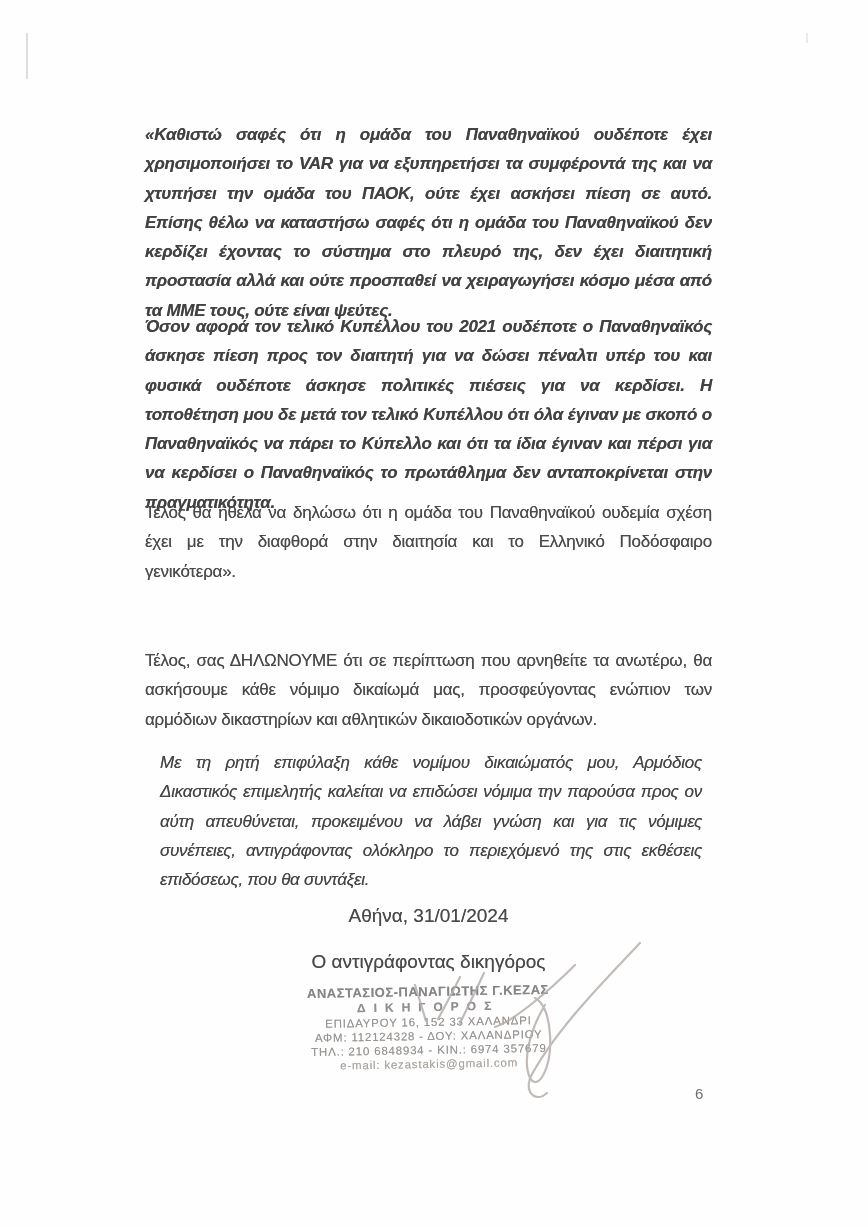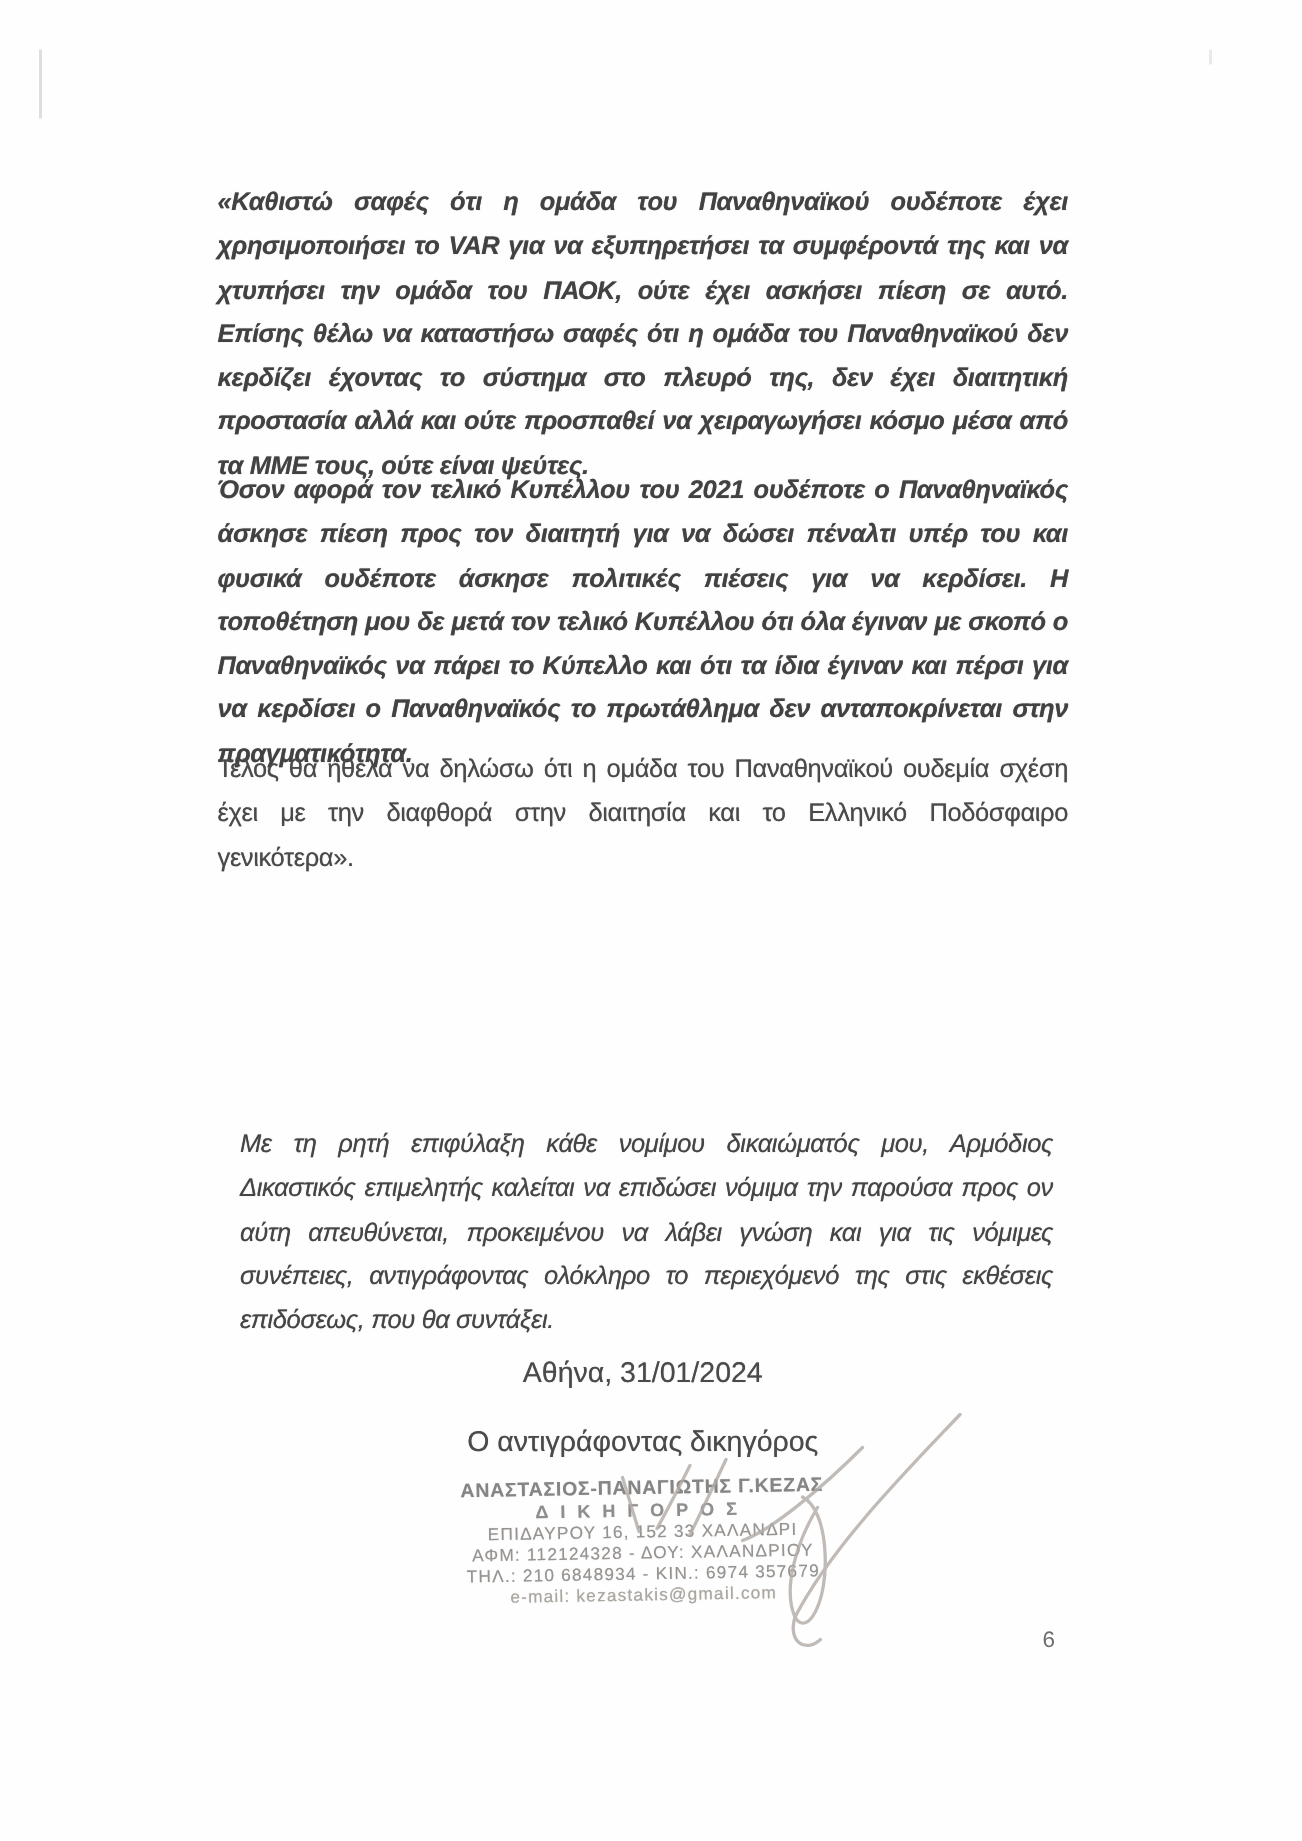--- a/index.html
+++ b/index.html
@@ -36,20 +36,21 @@
 
   <div class="artifact a1"></div>
   <div class="artifact a2"></div>
 
   <p class="para quote" style="top:120px">«Καθιστώ σαφές ότι η ομάδα του Παναθηναϊκού ουδέποτε έχει χρησιμοποιήσει το VAR για να εξυπηρετήσει τα συμφέροντά της και να χτυπήσει την ομάδα του ΠΑΟΚ, ούτε έχει ασκήσει πίεση σε αυτό. Επίσης θέλω να καταστήσω σαφές ότι η ομάδα του Παναθηναϊκού δεν κερδίζει έχοντας το σύστημα στο πλευρό της, δεν έχει  διαιτητική προστασία αλλά και ούτε  προσπαθεί να χειραγωγήσει κόσμο μέσα από τα ΜΜΕ τους, ούτε είναι ψεύτες.</p>
 
   <p class="para quote" style="top:312px">Όσον αφορά τον τελικό Κυπέλλου του 2021 ουδέποτε ο Παναθηναϊκός άσκησε πίεση προς τον διαιτητή για να δώσει πέναλτι υπέρ του και φυσικά ουδέποτε άσκησε πολιτικές πιέσεις για να κερδίσει. Η τοποθέτηση μου δε μετά τον τελικό Κυπέλλου ότι όλα έγιναν με σκοπό ο Παναθηναϊκός να πάρει το Κύπελλο και ότι τα ίδια έγιναν και πέρσι για να κερδίσει ο Παναθηναϊκός το πρωτάθλημα δεν ανταποκρίνεται στην πραγματικότητα.</p>
 
   <p class="para plain" style="top:498px">Τέλος θα ήθελα να δηλώσω ότι η ομάδα του Παναθηναϊκού ουδεμία σχέση έχει με την διαφθορά στην διαιτησία και το Ελληνικό Ποδόσφαιρο γενικότερα».</p>
 
+  <p class="para plain" style="top:646px">Τέλος, σας ΔΗΛΩΝΟΥΜΕ ότι σε περίπτωση που αρνηθείτε τα ανωτέρω, θα ασκήσουμε κάθε νόμιμο δικαίωμά μας, προσφεύγοντας ενώπιον των αρμόδιων δικαστηρίων και αθλητικών δικαιοδοτικών οργάνων.</p>
 
   <p class="para reserve" style="top:748px">Με τη ρητή επιφύλαξη κάθε νομίμου δικαιώματός μου, Αρμόδιος Δικαστικός επιμελητής καλείται να επιδώσει νόμιμα την παρούσα προς ον αύτη απευθύνεται, προκειμένου να λάβει γνώση και για τις νόμιμες συνέπειες, αντιγράφοντας ολόκληρο το περιεχόμενό της στις εκθέσεις επιδόσεως, που θα συντάξει.</p>
 
   <p class="centerline" style="top:905px">Αθήνα, 31/01/2024</p>
 
   <p class="centerline" style="top:951px">Ο αντιγράφοντας δικηγόρος</p>
 
   <div class="stamp">
     <div class="name">ΑΝΑΣΤΑΣΙΟΣ-ΠΑΝΑΓΙΩΤΗΣ Γ.ΚΕΖΑΣ</div>
     <div class="title">ΔΙΚΗΓΟΡΟΣ</div>

